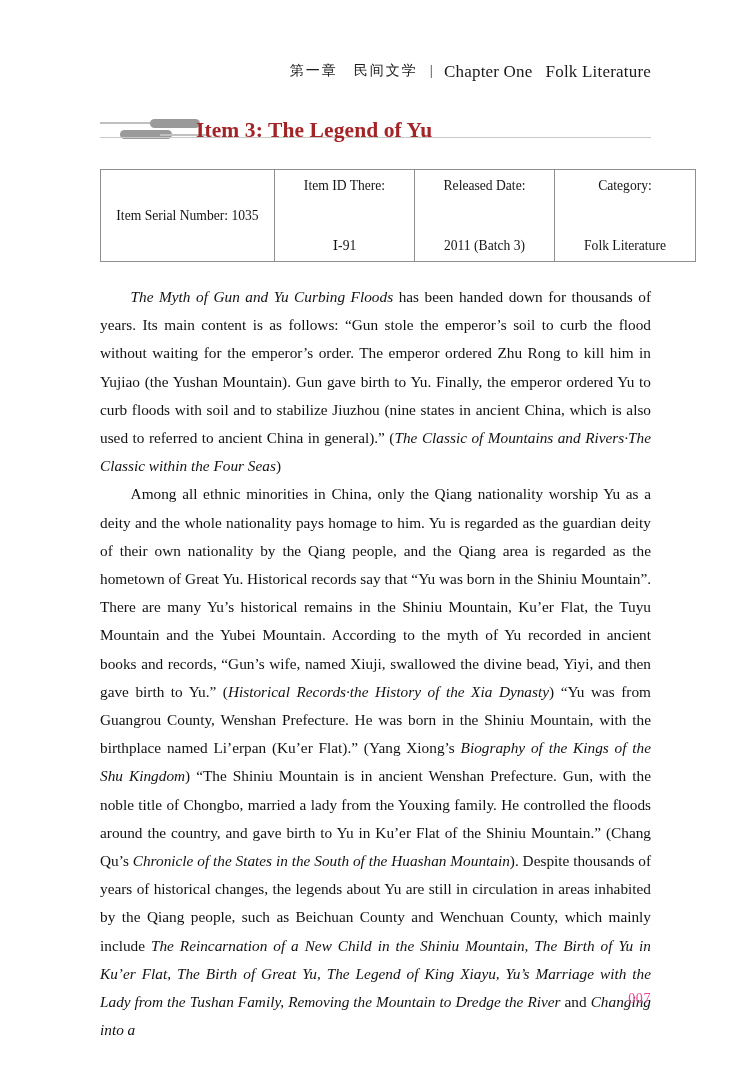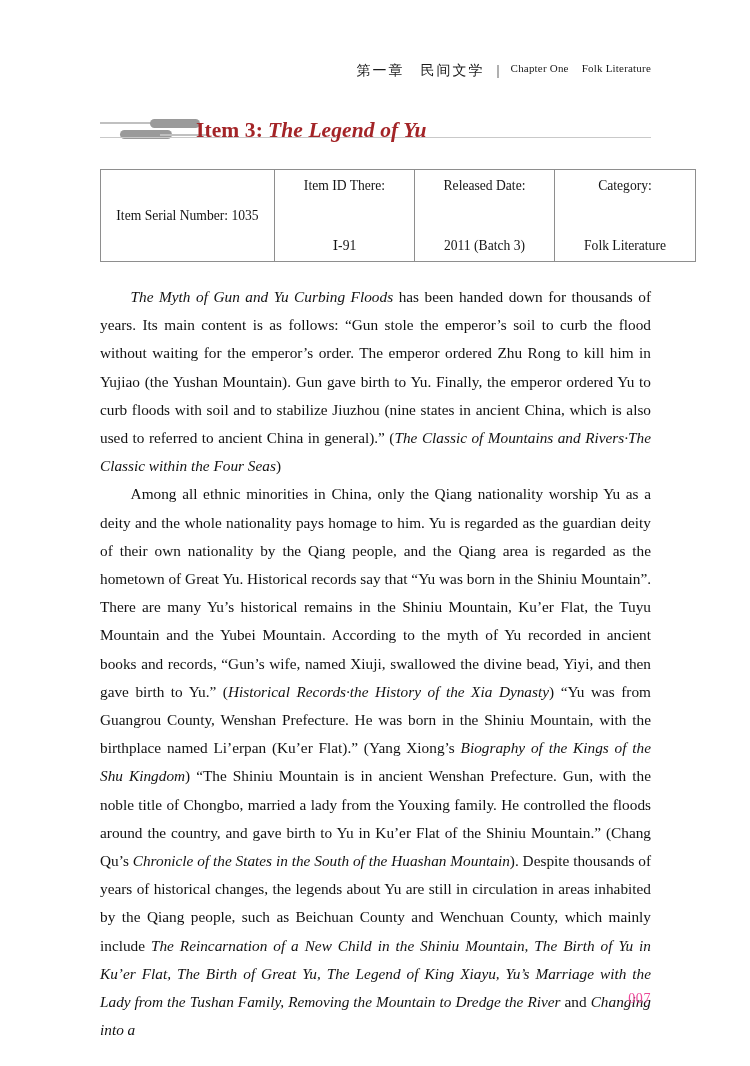--- a/index.html
+++ b/index.html
@@ -44,21 +44,21 @@
   }
   .rh-sep {
     margin: 0 11px 0 12px;
     color: #333;
     font-size: 15px;
     line-height: 1;
     position: relative;
     top: 1px;
   }
   .rh-en {
-    font-size: 11px;
+    font-size: 17px;
   }
   .rh-en .rh-gap {
     display: inline-block;
     width: 13px;
   }
 
   
   .title-block {
     position: absolute;
     top: 104px;
@@ -121,21 +121,20 @@
     left: 96px;
     top: 0;
     font-size: 21.5px;
     font-weight: bold;
     color: #a32427;
     white-space: nowrap;
     letter-spacing: 0.1px;
   }
   .item-title .t-label { font-style: normal; }
   .item-title .t-name {
-    font-style: italic;
     margin-left: 5px;
   }
 
   
   .info-table {
     position: absolute;
     top: 169px;
     left: 100px;
     width: 551px;
     border-collapse: collapse;

